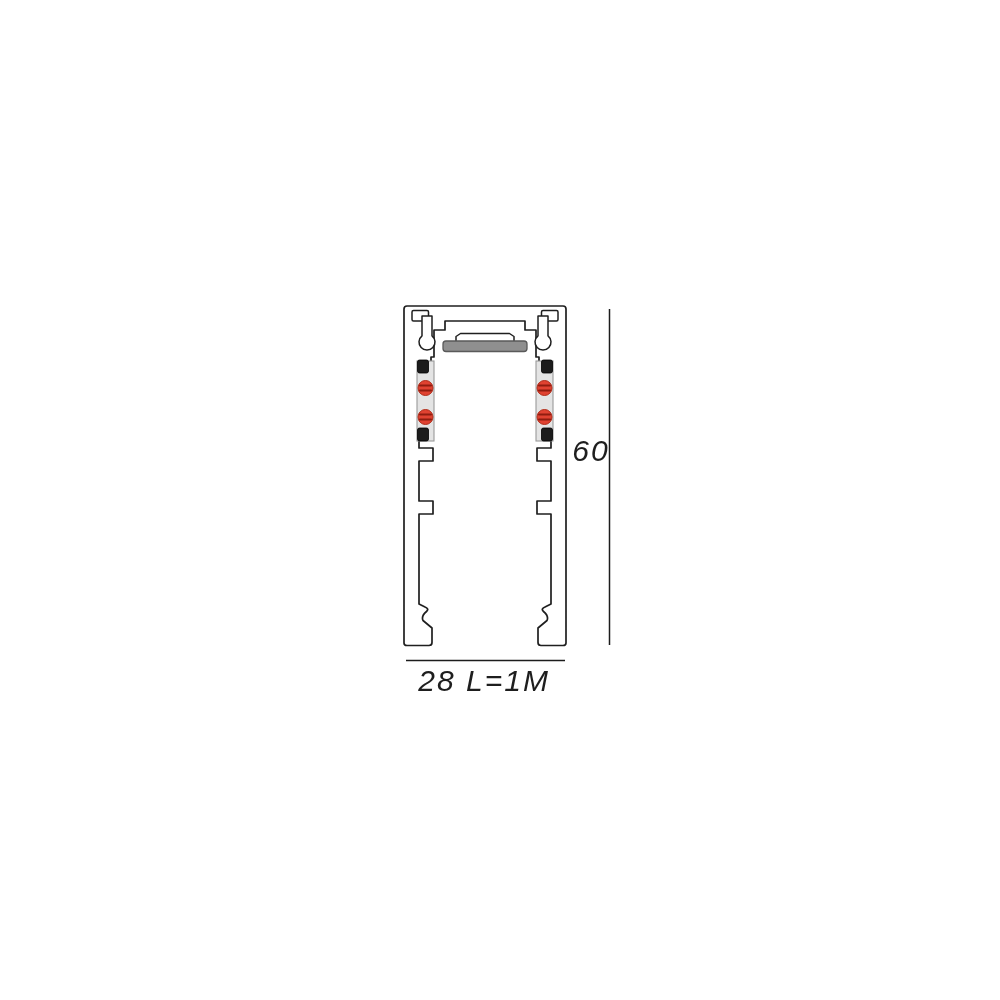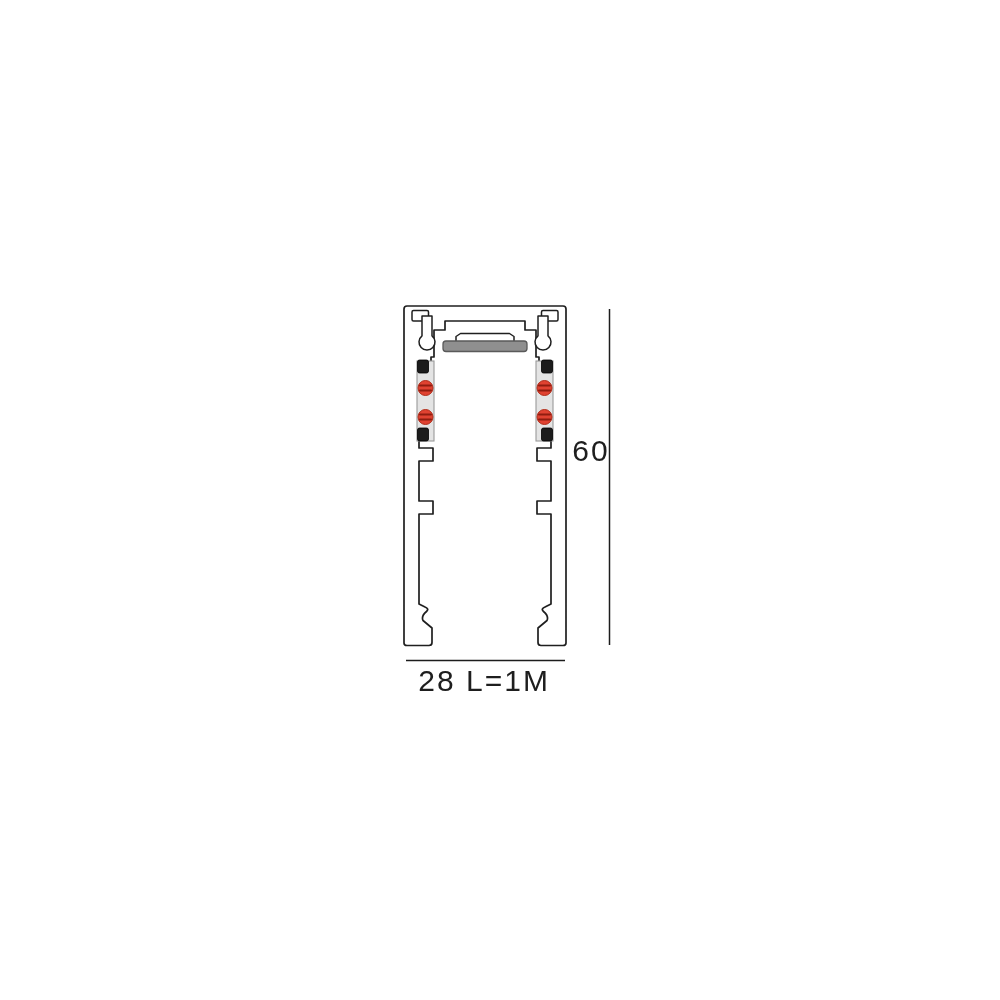--- a/index.html
+++ b/index.html
@@ -8,20 +8,21 @@
     width: 1000px;
     height: 1000px;
     background: #ffffff;
     overflow: hidden;
   }
   .canvas {
     position: relative;
     width: 853px;
     height: 1000px;
     background: #ffffff;
+    font-style: italic;
   }
   svg { position: absolute; left: 0; top: 0; }
   .alu {
     fill: #ffffff;
     stroke: #1f1f1f;
     stroke-width: 1.7;
     stroke-linejoin: round;
   }
   .opening {
     fill: #ffffff;

